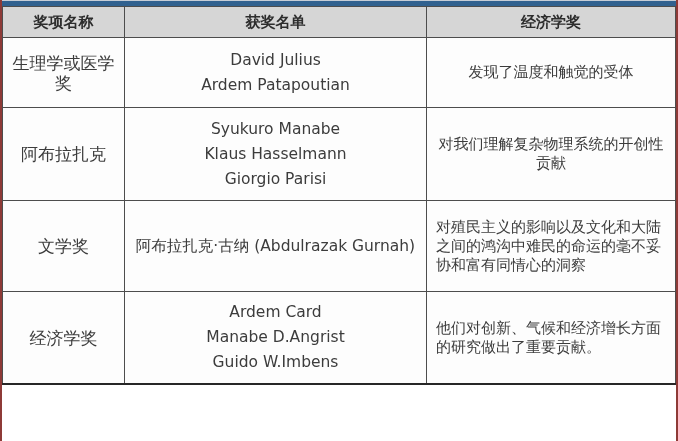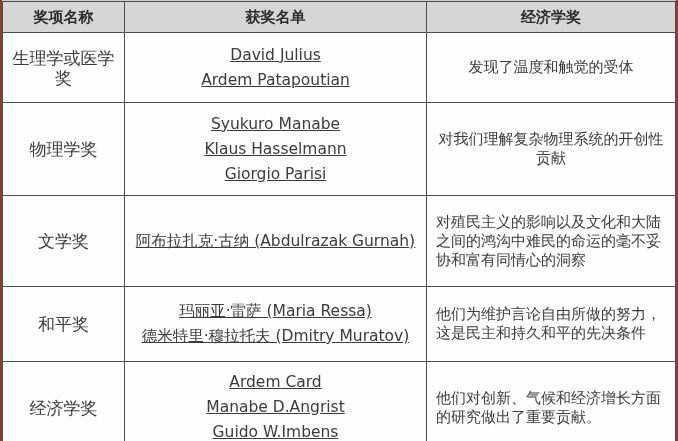--- a/index.html
+++ b/index.html
@@ -66,21 +66,21 @@
   td.reason { font-size: 15px; line-height: 19px; margin-left: 30px; }
   td.reason.left { text-align: left; padding: 2px 9px; }
 
   tr.r1 td { height: 53px; }
   tr.r2 td { height: 76px; }
   tr.r3 td { height: 55px; }
   tr.r4 td { height: 74px; }
   tr.r5 td { height: 58px; }
   tr.r6 td { height: 75px; }
 
-  .winner-line { display: block; text-decoration: underline; }
+  .winner-line { display: block; }
 </style>
 </head>
 <body>
 
 <div id="screen">
   <div class="edge-stripe left"></div>
 
   <div class="content">
     <div class="top-bar"></div>
 
@@ -100,42 +100,34 @@
       <tbody>
         <tr class="r1">
           <td class="award">生理学或医学奖</td>
           <td class="names">
             <span class="winner-line">David Julius</span>
             <span class="winner-line">Ardem Patapoutian</span>
           </td>
           <td class="reason">发现了温度和触觉的受体</td>
         </tr>
         <tr class="r2">
-          <td class="award">物理学奖</td>
+          <td class="award">阿布拉扎克</td>
           <td class="names">
             <span class="winner-line">Syukuro Manabe</span>
             <span class="winner-line">Klaus Hasselmann</span>
             <span class="winner-line">Giorgio Parisi</span>
           </td>
           <td class="reason">对我们理解复杂物理系统的开创性贡献</td>
         </tr>
         <tr class="r4">
           <td class="award">文学奖</td>
           <td class="names">
             <span class="winner-line">阿布拉扎克·古纳 (Abdulrazak Gurnah)</span>
           </td>
           <td class="reason left">对殖民主义的影响以及文化和大陆之间的鸿沟中难民的命运的毫不妥协和富有同情心的洞察</td>
-        </tr>
-        <tr class="r5">
-          <td class="award">和平奖</td>
-          <td class="names">
-            <span class="winner-line">玛丽亚·雷萨 (Maria Ressa)</span>
-            <span class="winner-line">德米特里·穆拉托夫 (Dmitry Muratov)</span>
-          </td>
-          <td class="reason left">他们为维护言论自由所做的努力，这是民主和持久和平的先决条件</td>
         </tr>
         <tr class="r6">
           <td class="award">经济学奖</td>
           <td class="names">
             <span class="winner-line">Ardem Card</span>
             <span class="winner-line">Manabe D.Angrist</span>
             <span class="winner-line">Guido W.Imbens</span>
           </td>
           <td class="reason left">他们对创新、气候和经济增长方面的研究做出了重要贡献。</td>
         </tr>

